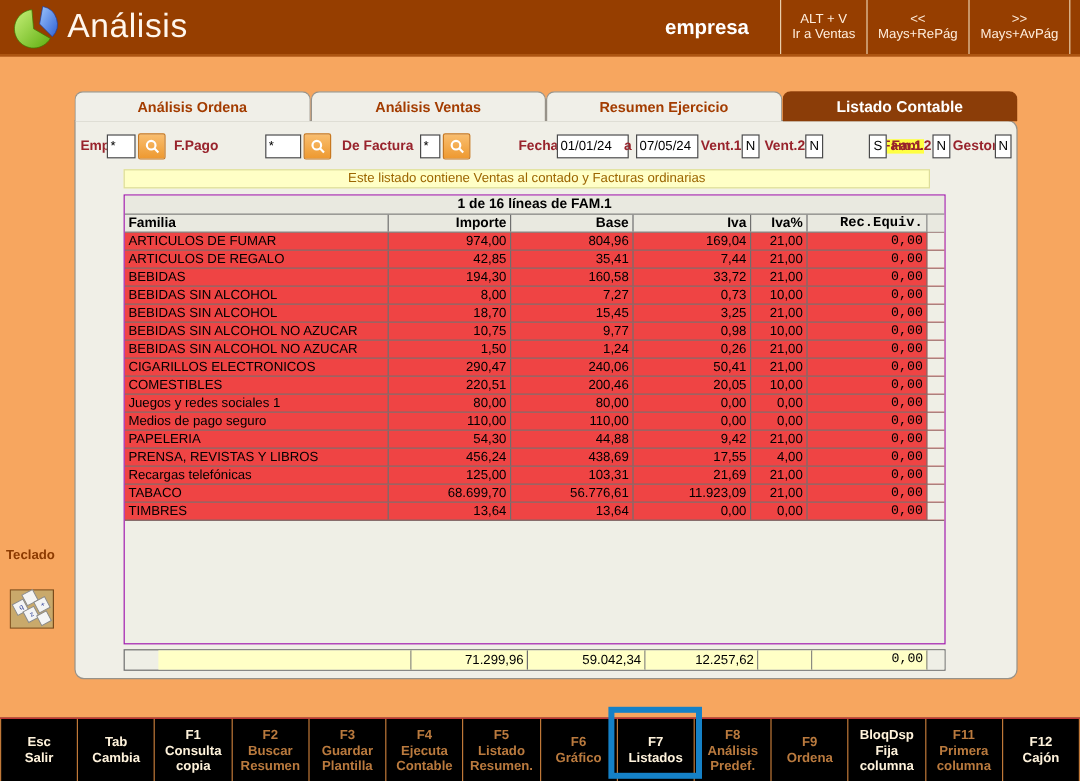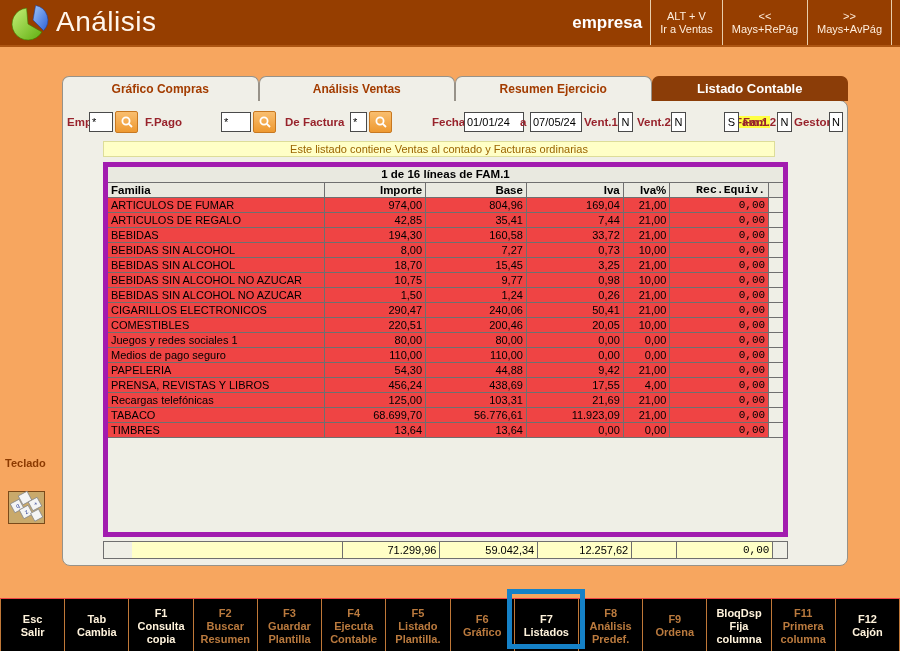--- a/index.html
+++ b/index.html
@@ -6,21 +6,21 @@
   html,body { width:900px; height:651px; }
   body { font-family:"Liberation Sans", sans-serif; }
   .screen { position:relative; width:900px; height:651px; background:#F7A65F; overflow:hidden; }
 
   
   .hdr { position:absolute; left:0; top:0; width:900px; height:47px; background:#963E00;
          border-bottom:2px solid #AD5512; }
   .logo { position:absolute; left:10px; top:4px; }
   .hdr-title { position:absolute; left:56px; top:6px; font-size:28px; color:#FFF6EC; letter-spacing:.5px; }
   .hdr-right { position:absolute; right:8px; top:0; height:45px; display:flex; align-items:stretch; }
-  .company { align-self:center; color:#FFFFFF; font-size:17px; font-weight:bold; margin-right:8px; }
+  .company { align-self:center; color:#FFFFFF; font-size:17px; font-weight:bold; margin-right:26px; }
   .shortcut { border-left:1px solid #E9CDA9; padding:0 9px; display:flex; flex-direction:column;
               justify-content:center; text-align:center; color:#FFEEDC; font-size:11px; line-height:13px; cursor:pointer; }
   .shortcut:last-child { border-right:1px solid #E9CDA9; }
 
   
   .tabbar { position:absolute; left:62px; top:76px; width:786px; height:25px; display:flex; z-index:2; }
   .tab { flex:1; height:25px; line-height:24px; text-align:center; font-size:12px; font-weight:bold;
          color:#A33C00; background:#F0EFE8; border:1px solid #979289; border-bottom:none;
          border-radius:7px 7px 0 0; cursor:pointer; }
   .tab.active { background:#8B3D08; color:#FFFFFF; font-size:13px; border-color:#8B3D08; }
@@ -35,21 +35,21 @@
   .sbtn { position:absolute; top:111px; width:23px; height:22px; border:1px solid #C87820; border-radius:2px;
           background:linear-gradient(#F9BE6F,#EE9930); display:flex; align-items:center; justify-content:center; cursor:pointer; }
   .hl-yellow { background:#FFFF42; padding:0 2px;margin-left:44px; }
 
   
   .notice { position:absolute; left:103px; top:141px; width:672px; height:16px; background:#FFFFC6;
             border:1px solid #DDDD99; font-size:11px; color:#9C6500; text-align:center; line-height:14px; }
 
   
   .tbl { position:absolute; left:103px; top:162px; width:685px; height:375px; background:#EFEFE6;
-         border:5px solid #a21caf; overflow:hidden; }
+         border:1px solid #a21caf; overflow:hidden; }
   .t-caption { height:16px; line-height:15px; background:#E9E9E0; border-bottom:1px solid #6F6F6F;
                font-size:11.5px; font-weight:bold; text-align:center; color:#000; }
   .trow { display:flex; height:15px; line-height:14px; font-size:11px; background:#ef4444;
           border-bottom:1px solid #6F6F6F; }
   .trow.thead { background:#E9E9E0; font-weight:bold; font-size:11.5px; }
   .cell { border-right:1px solid #6F6F6F; padding:0 3px; overflow:hidden; white-space:nowrap; color:#000; }
   .c0 { width:220px; text-align:left; }
   .c1 { width:102px; text-align:right; }
   .c2 { width:102px; text-align:right; }
   .c3 { width:98px;  text-align:right; }
@@ -111,21 +111,21 @@
           <div>Mays+RePág</div>
         </div>
         <div class="shortcut">
           <div>&gt;&gt;</div>
           <div>Mays+AvPág</div>
         </div>
       </div>
   </div>
 
   <div class="tabbar">
-      <div class="tab">Gráfico Compras</div>
+      <div class="tab">Análisis Ordena</div>
       <div class="tab">Análisis Ventas</div>
       <div class="tab">Resumen Ejercicio</div>
       <div class="tab active">Listado Contable</div>
     </div>
   <div class="panel"></div>
 
   <div class="flabel" style="left:67px">Emp.</div>
   <input class="finput" style="left: 89px; width: 24px;" value="*">
   <div class="sbtn" style="left:115px">
     <svg width="14" height="14" viewBox="0 0 14 14">
@@ -381,21 +381,21 @@
         <div>Plantilla</div>
       </div>
       <div class="fbtn off">
         <div>F4</div>
         <div>Ejecuta</div>
         <div>Contable</div>
       </div>
       <div class="fbtn off">
         <div>F5</div>
         <div>Listado</div>
-        <div>Plantilla.</div>
+        <div>Resumen.</div>
       </div>
       <div class="fbtn off">
         <div>F6</div>
         <div>Gráfico</div>
       </div>
       <div class="fbtn on">
         <div>F7</div>
         <div>Listados</div>
       </div>
       <div class="fbtn off">

